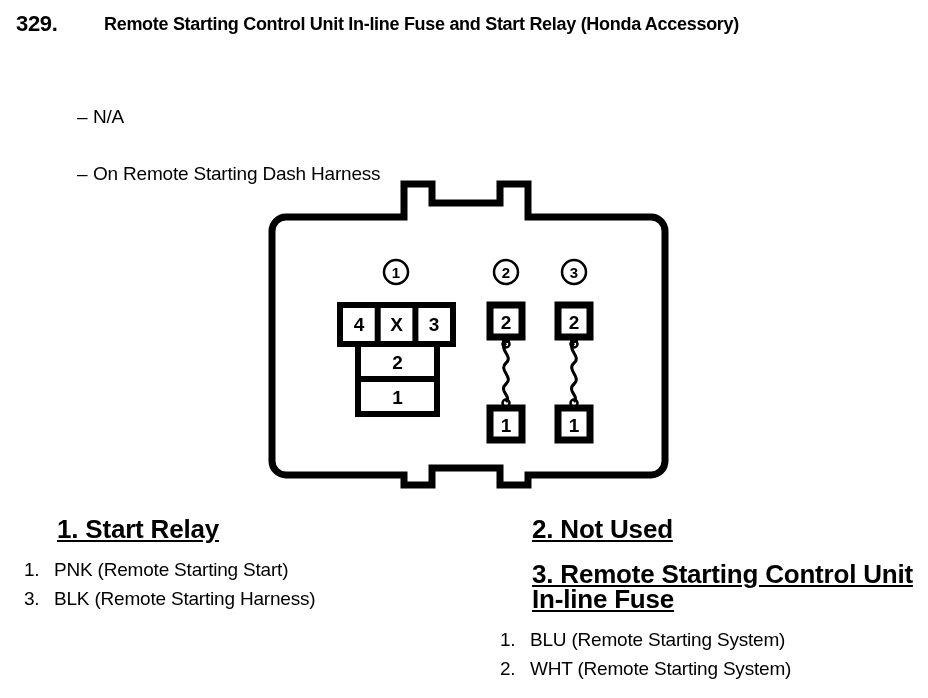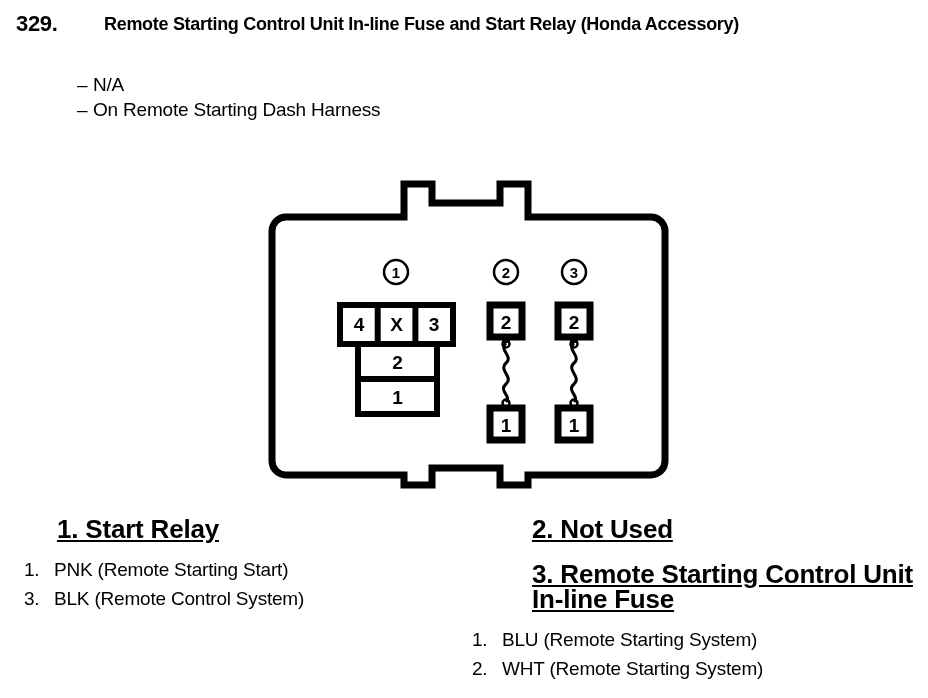--- a/index.html
+++ b/index.html
@@ -47,20 +47,21 @@
   .hdr-bullets {
     position: absolute;
     left: 77px;
     top: 72px;
     font-size: 19px;
     line-height: 25px;
     letter-spacing: -0.2px;
   }
   .hdr-bullets div {
     white-space: nowrap;
+    margin-top: 32px;
   }
   .dash {
     display: inline-block;
     width: 16px;
   }
 
   
   .diagram {
     position: absolute;
     left: 262px;
@@ -138,21 +139,21 @@
     position: absolute;
     font-size: 19px;
     line-height: 29px;
     letter-spacing: -0.2px;
   }
   .wl-left {
     left: 24px;
     top: 50px;
   }
   .wl-right {
-    left: 472px;
+    left: 500px;
     top: 120px;
   }
   .wire-row {
     white-space: nowrap;
     display: block;
   }
   .wire-idx {
     display: inline-block;
     width: 30px;
   }
@@ -252,21 +253,21 @@
   <div class="callout-label" style="left:232px; top:93px; width:24px;">2</div>
   <div class="callout-label" style="left:300px; top:93px; width:24px;">3</div>
 </div>
 
 <div class="legend">
 
   <div class="col-left">
     <div class="legend-heading lh-left">1. Start Relay</div>
     <div class="wire-list wl-left">
       <span class="wire-row"><span class="wire-idx">1.</span><span>PNK (Remote Starting Start)</span></span>
-      <span class="wire-row"><span class="wire-idx">3.</span><span>BLK (Remote Control System)</span></span>
+      <span class="wire-row"><span class="wire-idx">3.</span><span>BLK (Remote Starting Harness)</span></span>
     </div>
   </div>
 
   <div class="col-right">
     <div class="legend-heading lh-r1">2. Not Used</div>
     <div class="legend-heading lh-r2">3. Remote Starting Control Unit In-line Fuse</div>
   </div>
 
   <div class="wire-list wl-right" style="position:absolute;">
     <span class="wire-row"><span class="wire-idx">1.</span><span>BLU (Remote Starting System)</span></span>

